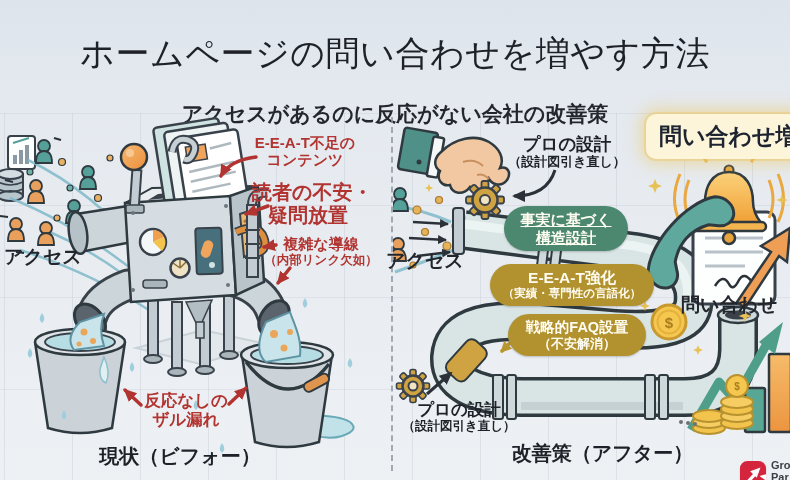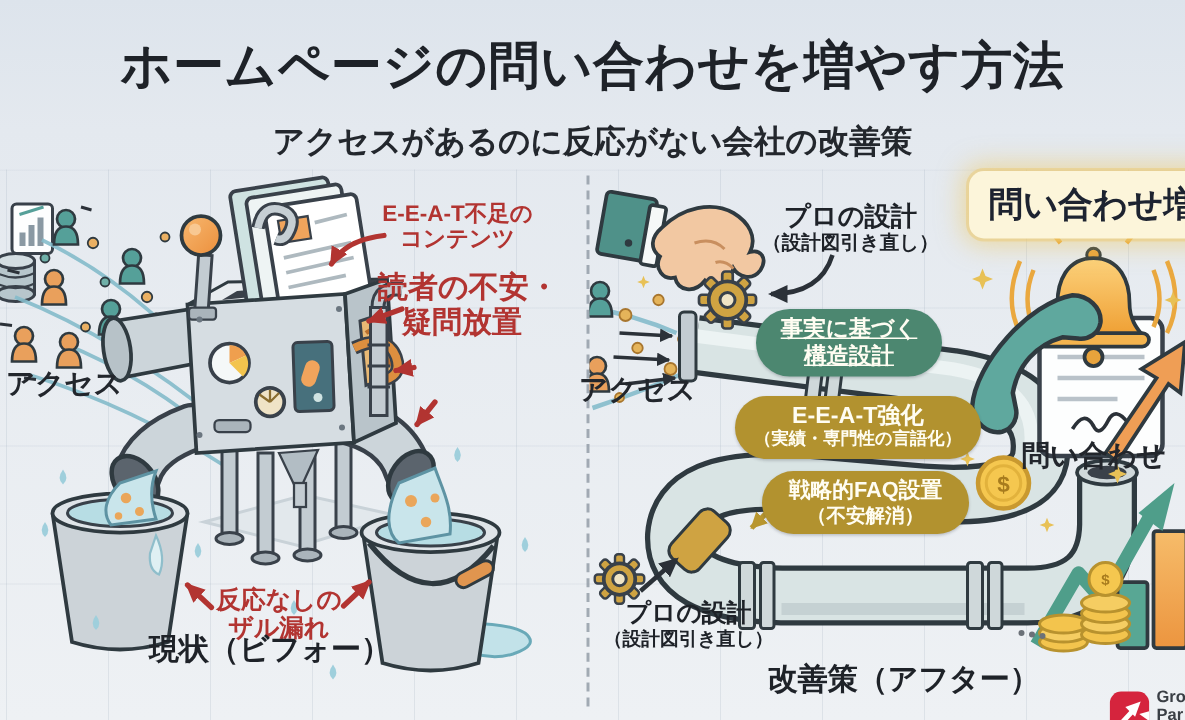--- a/index.html
+++ b/index.html
@@ -4,39 +4,39 @@
 <style>
   html,body{margin:0;padding:0;background:#cfd6de;}
   .canvas{position:relative;width:790px;height:480px;overflow:hidden;
     background:linear-gradient(180deg,#dde4ec 0%,#e4e9ef 18%,#eef1f4 100%);
     font-family:"Liberation Sans","DejaVu Sans",sans-serif;color:#22262c;}
   .grid{position:absolute;left:0;top:113px;width:790px;height:367px;pointer-events:none;
     background-image:linear-gradient(to right,rgba(150,165,182,.20) 1px,transparent 1px),
                      linear-gradient(to bottom,rgba(150,165,182,.16) 1px,transparent 1px);
     background-size:68px 92px;background-position:4px 0;}
   .hdr{position:absolute;left:0;top:0;width:790px;text-align:center;}
-  .title{margin:6px;padding-top:15px;font-size:34px;font-weight:700;letter-spacing:.5px;color:#1e2228;}
+  .title{margin:16px;padding-top:15px;font-size:34px;font-weight:400;letter-spacing:.5px;color:#1e2228;}
   .subtitle{margin:0;padding-top:7px;font-size:21px;font-weight:800;color:#23272d;}
   .divider{position:absolute;left:391px;top:117px;height:354px;width:0;
     border-left:2px dashed #8f99a4;opacity:.8;}
   .illus{position:absolute;top:110px;}
   #svgL{left:0;}
   #svgR{left:393px;}
   .lbl{position:absolute;text-align:center;line-height:1.13;font-weight:800;white-space:nowrap;}
   .lbl span{display:block;}
   .red{color:#b23431;}
   .lbl-eeat{left:243px;top:135px;width:124px;font-size:15px;}
   .lbl-reader{left:252px;top:181px;width:112px;font-size:20px;}
   .lbl-nav{left:258px;top:236px;width:126px;font-size:15px;}
   .lbl-nav .s2{font-size:12.5px;}
   .lbl-leak{left:132px;top:391px;width:108px;font-size:16.5px;}
   .lbl-access-l{left:4px;top:246px;font-size:19px;font-weight:900;}
   .lbl-access-r{left:386px;top:250px;font-size:19px;font-weight:900;}
   .cap{font-size:20px;font-weight:900;color:#1e2228;}
-  .lbl-cap-before{left:85px;top:422px;width:190px;}
+  .lbl-cap-before{left:85px;top:445px;width:190px;}
   .lbl-cap-after{left:450px;top:442px;width:305px;}
   .lbl-pro-top{left:498px;top:135px;width:138px;font-size:17.5px;color:#1e2228;}
   .lbl-pro-top .s2{font-size:13px;}
   .lbl-pro-bottom{left:392px;top:400px;width:134px;font-size:16.5px;color:#1e2228;}
   .lbl-pro-bottom .s2{font-size:12.5px;}
   .lbl-inquiry{left:681px;top:294px;font-size:19px;font-weight:900;}
   .pill{position:absolute;border-radius:24px;color:#fffdf2;text-align:center;
     line-height:1.18;font-weight:800;padding:5px 4px;box-shadow:0 1px 2px rgba(40,45,55,.25);}
   .pill span{display:block;}
   .pill-1{left:504px;top:206px;width:116px;font-size:15px;}
@@ -432,20 +432,24 @@
   </svg>
 
   <div class="lbl red lbl-eeat">
     <span>E-E-A-T不足の</span>
       <span>コンテンツ</span>
   </div>
   <div class="lbl red lbl-reader">
     <span>読者の不安・</span>
       <span>疑問放置</span>
   </div>
+  <div class="lbl red lbl-nav">
+    <span>複雑な導線</span>
+      <span class="s2">（内部リンク欠如）</span>
+  </div>
   <div class="lbl red lbl-leak">
     <span>反応なしの</span>
       <span>ザル漏れ</span>
   </div>
   <div class="lbl lbl-access-l">アクセス</div>
   <div class="lbl cap lbl-cap-before">現状（ビフォー）</div>
 
   <div class="lbl lbl-pro-top">
     <span>プロの設計</span>
       <span class="s2">（設計図引き直し）</span>

